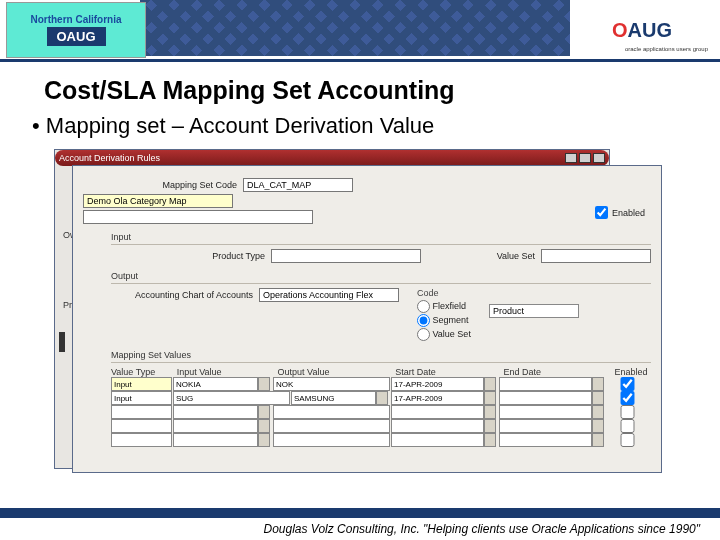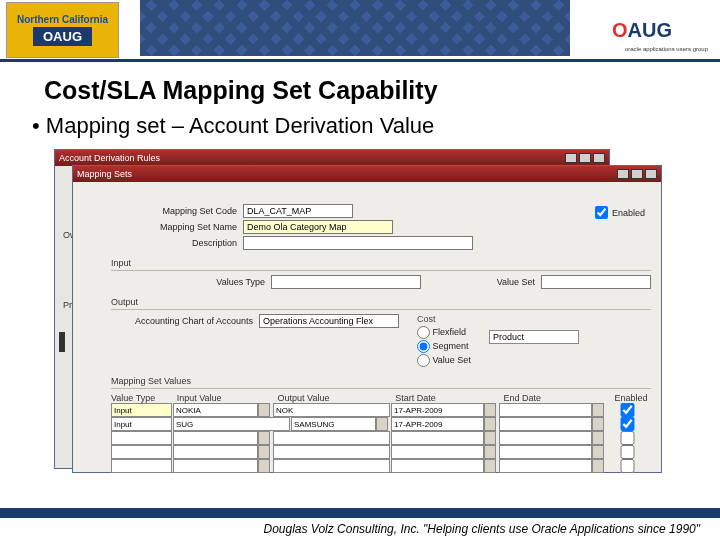--- a/index.html
+++ b/index.html
@@ -2,42 +2,42 @@
 <html><head>
 <meta charset="utf-8">
 <style>
   * { box-sizing: border-box; margin: 0; padding: 0; }
   body { width: 720px; height: 540px; font-family: Arial, sans-serif; background: #fff; position: relative; overflow: hidden; }
   .header { height: 62px; display: flex; align-items: center; border-bottom: 3px solid #1a3a6e; position: relative; }
   .header-pattern { position: absolute; left: 140px; right: 150px; top: 0; bottom: 3px; background:
     repeating-linear-gradient(45deg, #1a3a6e 0 8px, transparent 8px 16px),
     repeating-linear-gradient(-45deg, #1a3a6e 0 8px, transparent 8px 16px);
     background-color: #2a4a8e; opacity: 0.9; }
-  .logo-left { width: 113px; height: 56px; background: #eab308; border: 1px solid #999; margin-left: 6px; display: flex; flex-direction: column; align-items: center; justify-content: center; font-size: 9px; position: relative; z-index: 2; }
+  .logo-left { width: 140px; height: 56px; background: #5eead4; border: 1px solid #999; margin-left: 6px; display: flex; flex-direction: column; align-items: center; justify-content: center; font-size: 9px; position: relative; z-index: 2; }
   .logo-left .nc { color: #1a4a9e; font-weight: bold; font-size: 10px; }
   .logo-left .oaug-box { background: #1a3a6e; color: #fff; font-weight: bold; padding: 2px 10px; font-size: 13px; margin-top: 2px; }
   .logo-right { position: absolute; right: 8px; top: 4px; width: 140px; height: 52px; background: #fff; display: flex; align-items: center; justify-content: center; z-index: 2; }
   .logo-right .oaug { font-size: 20px; font-weight: bold; }
   .logo-right .oaug .o { color: #e03030; }
   .logo-right .oaug .a { color: #1a3a6e; }
   .logo-right .tag { font-size: 6px; color: #333; position: absolute; right: 4px; bottom: 4px; }
   .title { font-family: "Arial Black", Arial, sans-serif; font-weight: 900; font-size: 25px; margin: 14px 0 8px 44px; color: #000; }
   .bullet { font-size: 22px; margin: 4px 0 10px 32px; color: #000; }
   .bullet::before { content: "• "; }
   .app-area { margin: 0 30px 0 54px; position: relative; height: 330px; }
   .win { position: absolute; border: 1px solid #5a6a8a; background: #e8e6e2; font-size: 9px; color: #222; }
   .win-back { left: 0; top: 0; width: 556px; height: 320px; }
-  .titlebar { height: 16px; display: flex; align-items: center; padding: 0 4px; color: #fff; font-size: 9px; }
+  .titlebar { height: 16px; display: flex; align-items: center; padding: 0 4px; color: #fff; font-size: 9px; border-radius: 8px; }
   .titlebar.red { background: linear-gradient(#b03030, #7a1a1a); }
   .titlebar .spacer { flex: 1; }
   .titlebar .btn { width: 12px; height: 10px; background: #d0d0d0; margin-left: 2px; border: 1px solid #333; }
   .back-body { padding: 24px 8px 8px 8px; }
   .back-label { position: absolute; left: 8px; font-size: 9px; color: #333; }
   .win-front { left: 18px; top: 16px; width: 590px; height: 308px; background: #efede8; }
-  .front-body { padding: 20px 10px; }
+  .front-body { padding: 10px 10px; }
   .form-row { display: flex; align-items: center; margin: 2px 0; font-size: 9px; }
   .form-row .lbl { width: 160px; text-align: right; padding-right: 6px; color: #222; }
   .form-row input[type=text] { height: 14px; border: 1px solid #777; background: #fff; font-size: 9px; padding: 0 3px; }
   .yellow { background: #ffffcc !important; }
   .enabled { position: absolute; right: 16px; top: 40px; font-size: 9px; display: flex; align-items: center; gap: 4px; }
   .section { margin-top: 8px; margin-left: 28px; }
   .section-title { font-size: 9px; color: #333; border-bottom: 1px solid #bdb8ad; padding-bottom: 2px; margin-bottom: 4px; }
   .output-row { display: flex; gap: 18px; align-items: flex-start; }
   .radio-group { font-size: 9px; }
   .radio-group .hdr { color: #444; margin-bottom: 2px; }
@@ -64,21 +64,21 @@
   <div class="logo-left">
     <div class="nc"><span>Northern</span> <span>California</span></div>
     <div class="oaug-box">OAUG</div>
   </div>
   <div class="logo-right">
     <div class="oaug"><span class="o">O</span><span class="a">AUG</span></div>
     <div class="tag">oracle applications users group</div>
   </div>
 </div>
 
-<h1 class="title">Cost/SLA Mapping Set Capability</h1>
+<h1 class="title">Cost/SLA Mapping Set Accounting</h1>
 <div class="bullet">Mapping set – Account Derivation Value</div>
 
 <div class="app-area">
 
   <div class="win win-back">
     <div class="titlebar red">
       <span>Account Derivation Rules</span>
       <span class="spacer"></span>
       <span class="btn"></span>
       <span class="btn"></span>
@@ -87,65 +87,56 @@
     <div class="back-body">
       <div class="back-label" style="top:80px">Owner</div>
       <div class="back-label" style="top:150px">Priorities</div>
       <div class="back-label" style="top:166px;left:18px">Prio</div>
       <div class="back-label" style="top:182px;left:18px">ID</div>
       <div class="scroll-ind" style="top:182px"></div>
     </div>
   </div>
 
   <div class="win win-front">
-    <div class="titlebar red">
-      <span>Mapping Sets</span>
-      <span class="spacer"></span>
-      <span class="btn"></span>
-      <span class="btn"></span>
-      <span class="btn"></span>
-    </div>
     <div class="front-body">
       <div class="form-row">
         <span class="lbl">Mapping Set Code</span>
         <input type="text" style="width: 110px;" value="DLA_CAT_MAP">
       </div>
       <div class="form-row">
-        <span class="lbl">Mapping Set Name</span>
         <input type="text" class="yellow" style="width: 150px;" value="Demo Ola Category Map">
       </div>
       <div class="form-row">
-        <span class="lbl">Description</span>
         <input type="text" style="width: 230px;" value="">
       </div>
       <div class="enabled">
         <input type="checkbox" checked="" style="">
         <span>Enabled</span>
       </div>
 
       <div class="section">
         <div class="section-title">Input</div>
         <div class="form-row">
-          <span class="lbl">Values Type</span>
+          <span class="lbl">Product Type</span>
           <input type="text" style="width: 150px;">
           <span style="flex:1"></span>
           <span style="padding-right:6px">Value Set</span>
           <input type="text" style="width: 110px;">
         </div>
       </div>
 
       <div class="section">
         <div class="section-title">Output</div>
         <div class="output-row">
           <div class="form-row" style="margin:0">
             <span class="lbl" style="width:148px">Accounting Chart of Accounts</span>
             <input type="text" style="width: 140px;" value="Operations Accounting Flex">
           </div>
           <div class="radio-group">
-            <div class="hdr">Cost</div>
+            <div class="hdr">Code</div>
             <label><input type="radio" name="t" style=""> <span>Flexfield</span></label>
             <label><input type="radio" name="t" checked="" style=""> <span>Segment</span></label>
             <label><input type="radio" name="t" style=""> <span>Value Set</span></label>
           </div>
           <div style="padding-top:16px">
             <input type="text" style="width: 90px; height: 14px; border: 1px solid rgb(136, 136, 136); font-size: 9px; padding: 0px 3px;" value="Product">
           </div>
         </div>
       </div>
 

